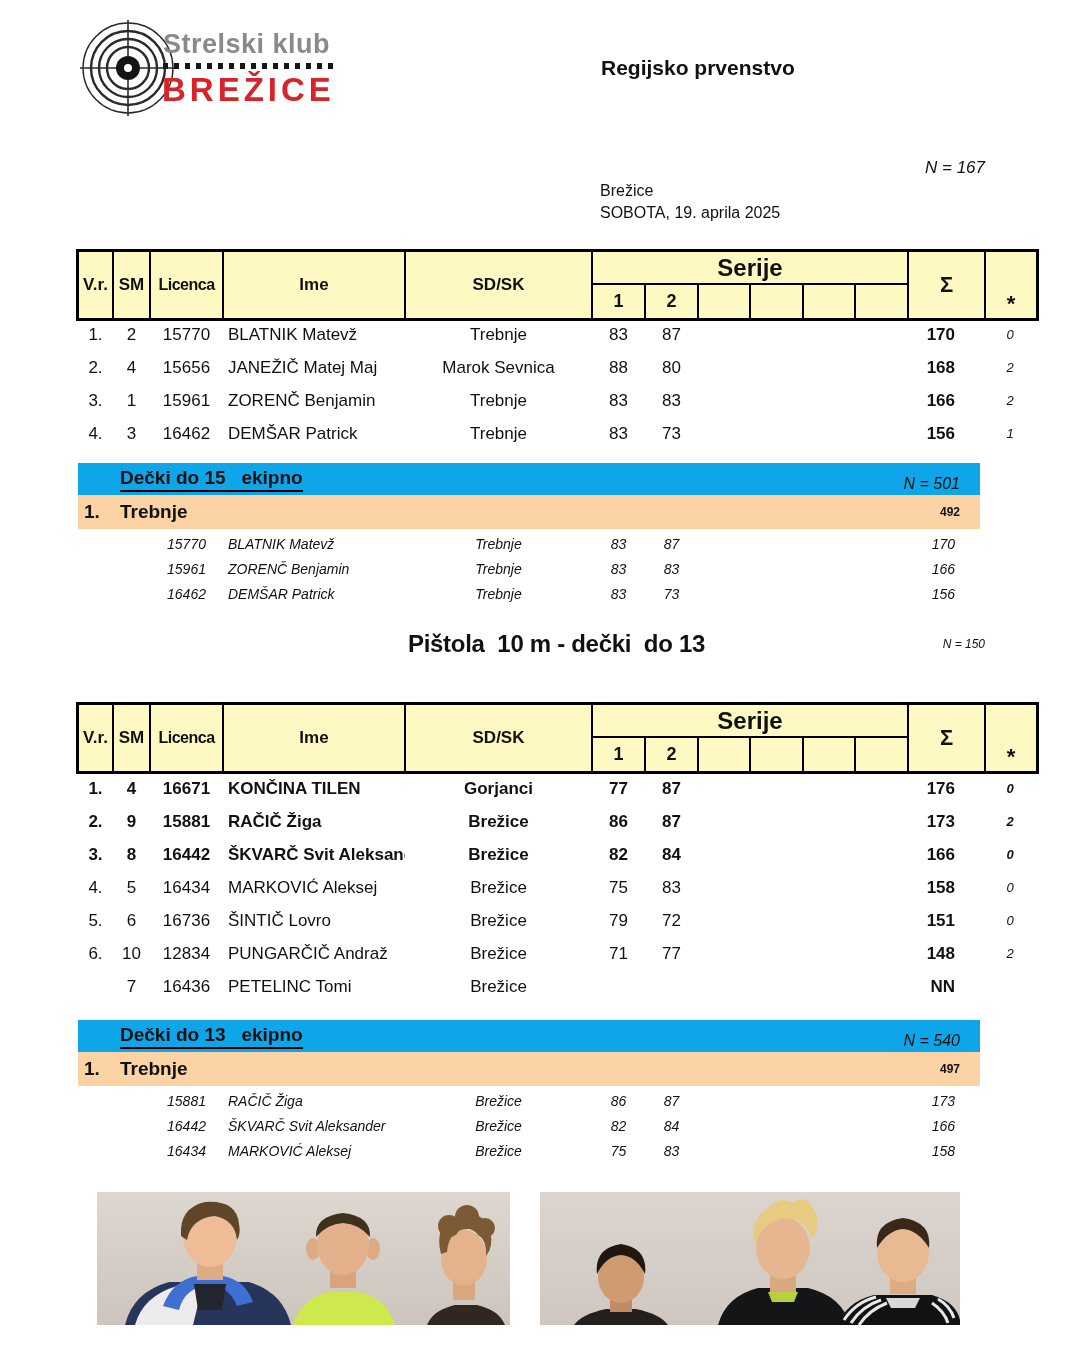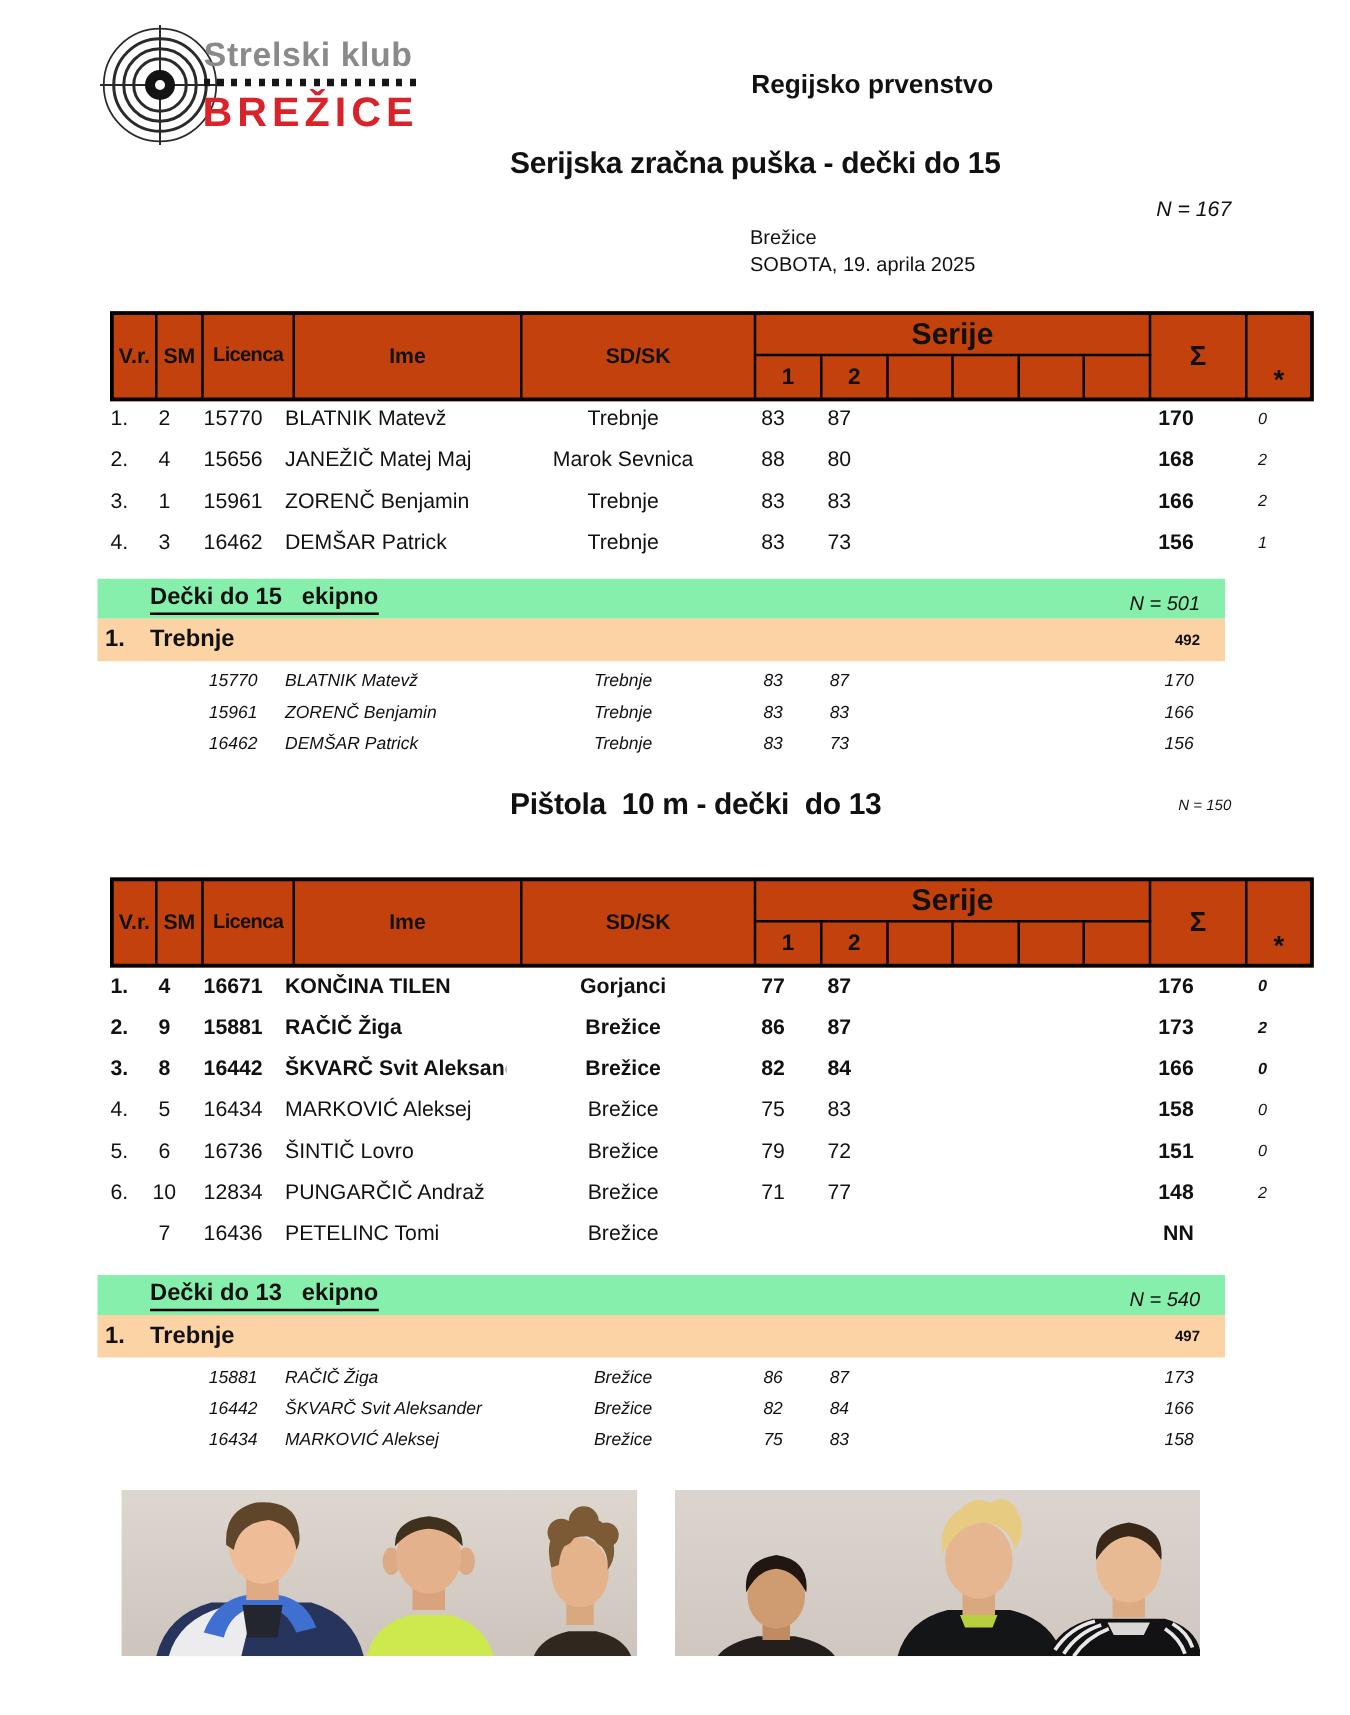--- a/index.html
+++ b/index.html
@@ -13,21 +13,21 @@
              background:repeating-linear-gradient(90deg,#161616 0 5px,transparent 5px 11px);}
   .logo-line2{position:absolute;left:162px;top:71px;font-size:33px;font-weight:bold;color:#d8232a;letter-spacing:4px;}
 
   
   .event-title{position:absolute;left:601px;top:56px;font-size:21px;font-weight:bold;}
   .sec-title{position:absolute;left:408px;font-size:24px;font-weight:bold;white-space:pre;letter-spacing:-.3px;}
   .n-label{position:absolute;font-style:italic;font-size:17px;white-space:pre;}
   .loc-line{position:absolute;left:600px;font-size:16px;}
 
   
-  .thead{position:absolute;left:88px;width:957px;border:3px solid #000;background:#c2410c;
+  .thead{position:absolute;left:76px;width:957px;border:3px solid #000;background:#fef9c3;
          display:grid;grid-template-columns:35px 37px 73px 182px 187px 53px 53px 52px 53px 52px 53px 77px 50px;
          grid-template-rows:33px 33px;}
   .hc{display:flex;align-items:center;justify-content:center;font-weight:bold;font-size:17px;}
   .span2{grid-row:1 / span 2;}
   .br{border-right:2px solid #000;}
   .h-lic{font-size:16px;letter-spacing:-.5px;}
   .h-serije{grid-column:6 / span 6;grid-row:1;border-bottom:2px solid #000;font-size:24px;}
   .h-sub{grid-row:2;font-size:18px;}
   .h-sum{font-size:22px;}
   .h-star{grid-column:13;grid-row:1 / span 2;display:flex;align-items:flex-end;justify-content:center;
@@ -36,21 +36,21 @@
   .tbody{position:absolute;left:78px;width:957px;}
   .trow{display:grid;grid-template-columns:35px 37px 73px 182px 187px 53px 53px 52px 53px 52px 53px 77px 50px;
         height:33px;align-items:center;font-size:17px;}
   .trow.bold{font-weight:bold;}
   .c{text-align:center;}
   .c-ime{text-align:left;padding-left:5px;white-space:nowrap;overflow:hidden;}
   .c-sum{text-align:right;padding-right:30px;font-weight:bold;}
   .c-star{text-align:center;font-style:italic;font-size:13px;}
 
   
-  .band-gray{position:absolute;left:78px;width:902px;height:32px;background:#86efac;}
+  .band-gray{position:absolute;left:78px;width:902px;height:32px;background:#0ea5e9;}
   .band-title{position:absolute;left:42px;top:4px;font-size:19px;font-weight:bold;white-space:pre;
               border-bottom:2px solid #000;padding-bottom:1px;}
   .band-n{position:absolute;right:20px;bottom:2px;font-style:italic;font-size:16px;white-space:pre;}
   .band-orange{position:absolute;left:78px;width:902px;height:34px;background:#fbd3a4;
                display:flex;align-items:center;}
   .t-rank{padding-left:6px;width:36px;font-weight:bold;font-size:19px;}
   .t-name{font-weight:bold;font-size:19px;}
   .t-total{margin-left:auto;padding-right:20px;font-weight:bold;font-size:12px;}
 
   .members{position:absolute;left:78px;width:957px;}
@@ -82,21 +82,20 @@
       <circle cx="48" cy="48" r="21" fill="none" stroke="#2a2a2a" stroke-width="2.4"></circle>
       <circle cx="48" cy="48" r="12" fill="#141414"></circle>
       <circle cx="48" cy="48" r="4" fill="#ffffff"></circle>
     </svg>
   </div>
   <div class="logo-line1">Strelski klub</div>
   <div class="logo-dots"></div>
   <div class="logo-line2">BREŽICE</div>
 
   <div class="event-title">Regijsko prvenstvo</div>
-  <div class="sec-title" style="top:117px;">Serijska zračna puška - dečki do 15</div>
   <div class="n-label" style="right:95px;top:158px;">N = 167</div>
   <div class="loc-line" style="top:182px;">Brežice</div>
   <div class="loc-line" style="top:204px;">SOBOTA, 19. aprila 2025</div>
 
   <div class="thead" style="top:249px;">
     <div class="hc span2 br" style="grid-column:1;">V.r.</div>
     <div class="hc span2 br" style="grid-column:2;">SM</div>
     <div class="hc span2 br h-lic" style="grid-column:3;">Licenca</div>
     <div class="hc span2 br" style="grid-column:4;">Ime</div>
     <div class="hc span2 br" style="grid-column:5;">SD/SK</div>

